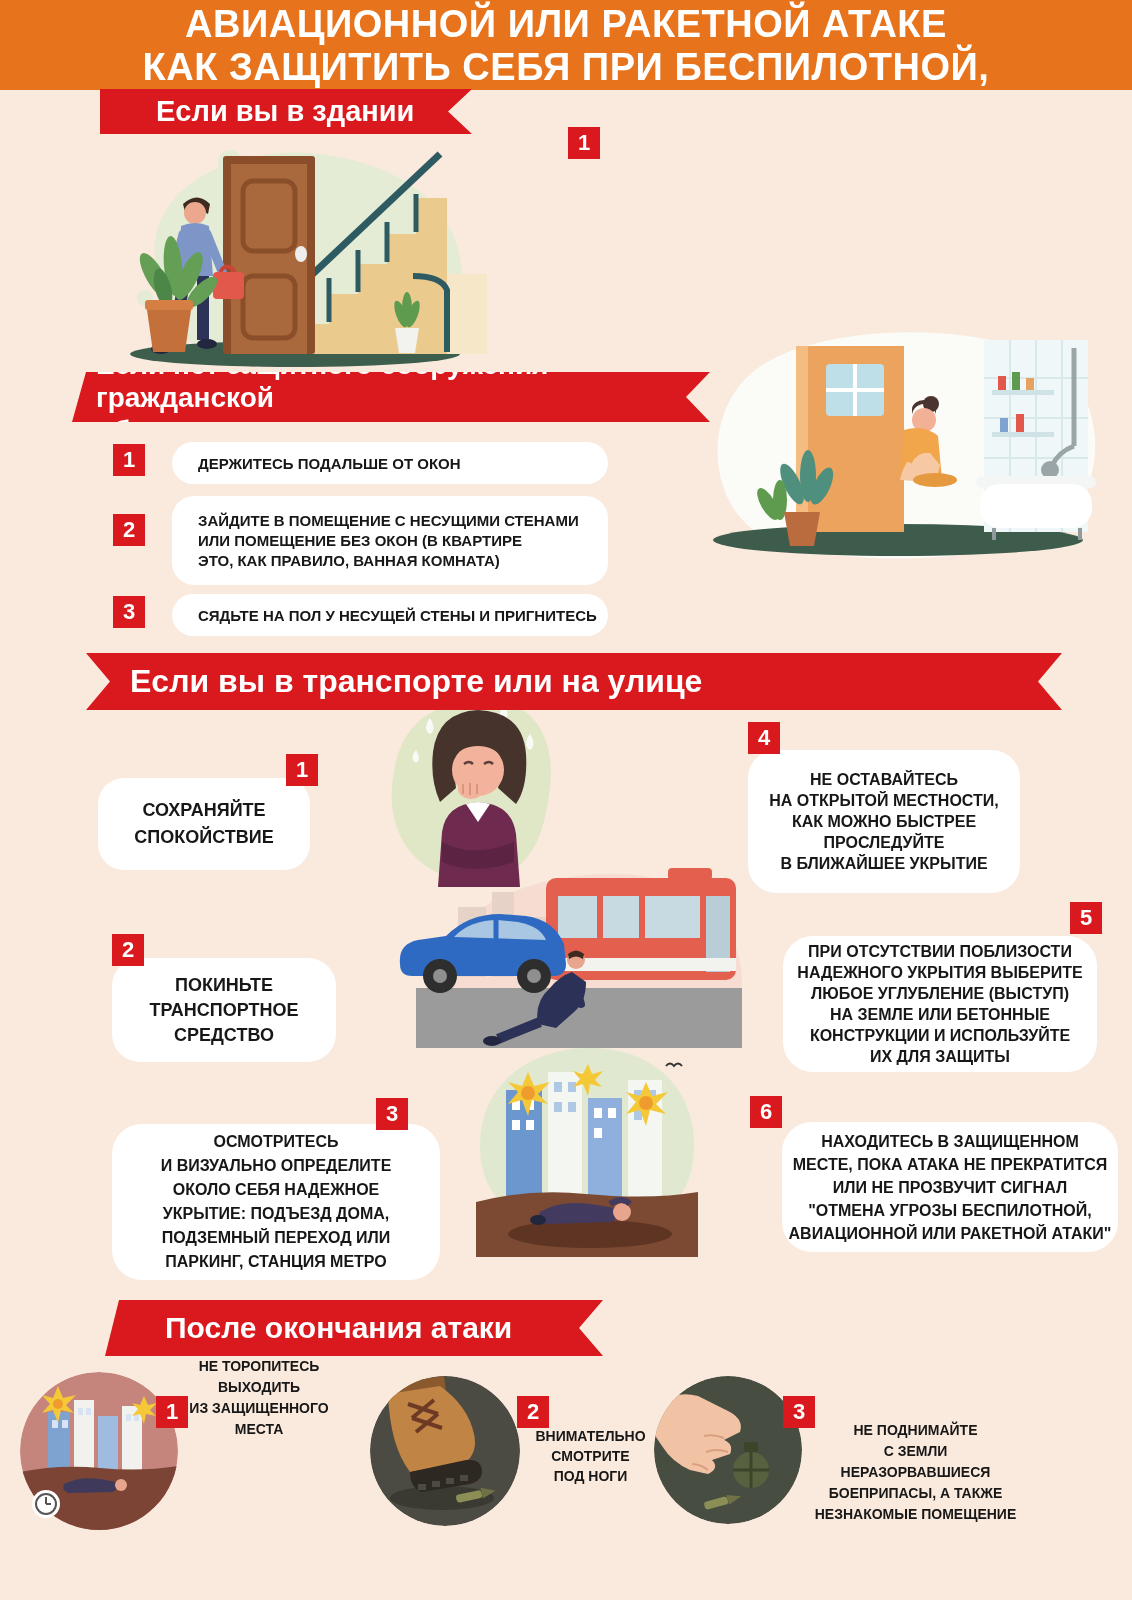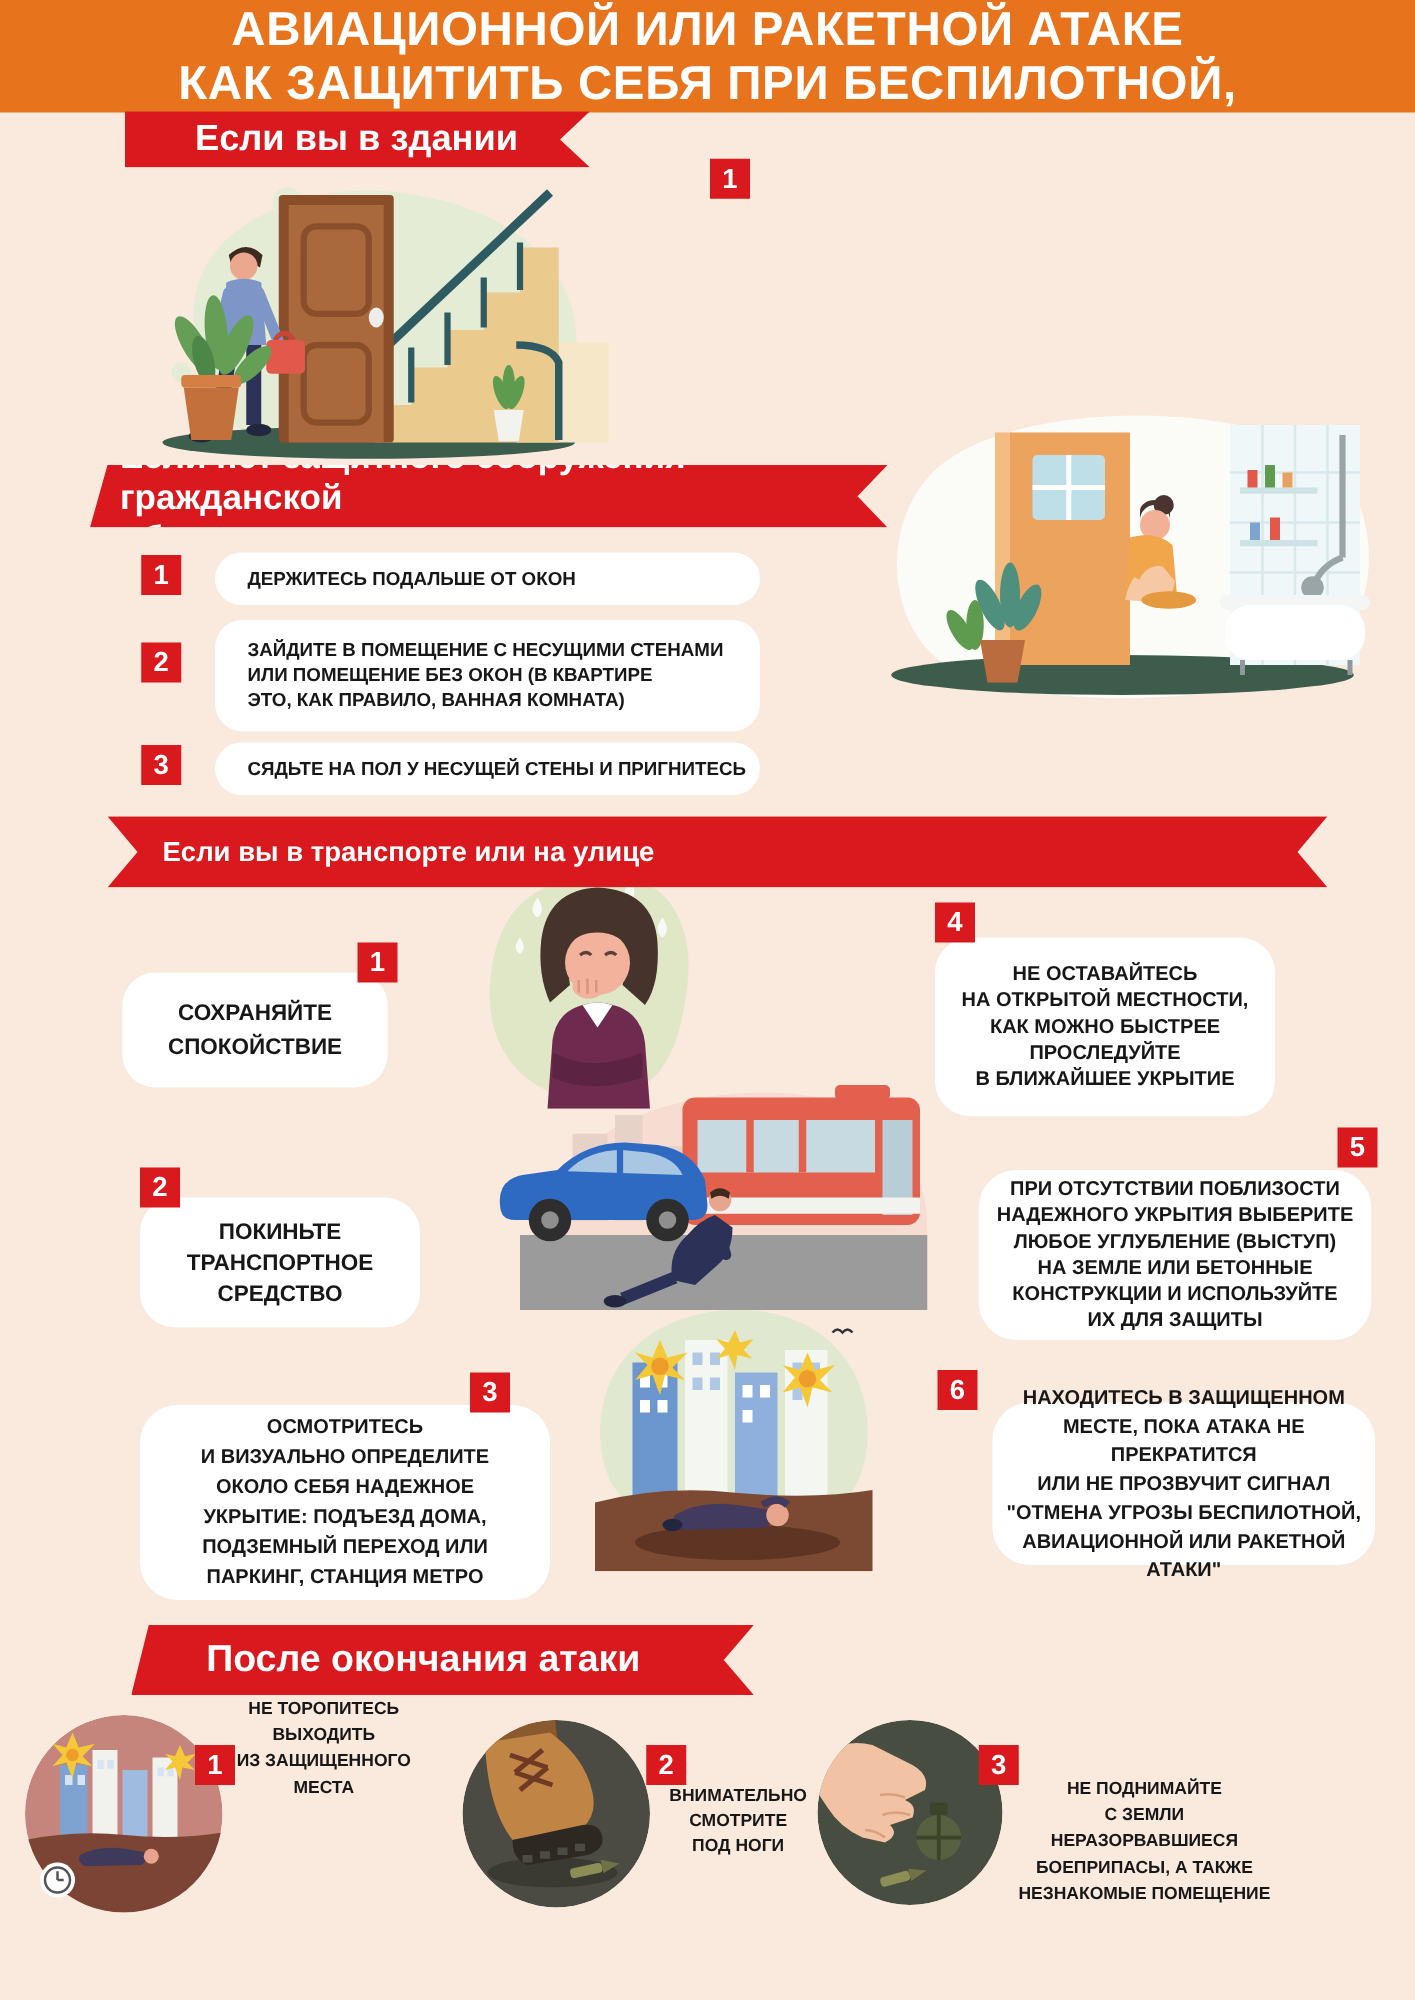--- a/index.html
+++ b/index.html
@@ -161,21 +161,21 @@
 ЭТО, КАК ПРАВИЛО, ВАННАЯ КОМНАТА)</span>
   </div>
 
   <div class="num" style="left:113px;top:596px;">
     <span>3</span>
   </div>
   <div class="card leftal" style="left:172px;top:594px;width:436px;height:42px;border-radius:21px;padding-left:26px;">
     <span class="t" style="font-size:15px;">СЯДЬТЕ НА ПОЛ У НЕСУЩЕЙ СТЕНЫ И ПРИГНИТЕСЬ</span>
   </div>
 
-  <div class="banner notch-lr" style="left:86px;top:653px;width:976px;height:57px;padding-left:44px;font-size:22px;">
+  <div class="banner notch-lr" style="left:86px;top:653px;width:976px;height:57px;padding-left:44px;font-size:32px;">
     <span>Если вы в транспорте или на улице</span>
   </div>
 
   <svg class="illus" style="left:378px;top:692px;" width="185" height="195" viewBox="0 0 185 195">
     <path d="M96 8 C150 2 178 40 172 95 C166 150 150 186 96 190 C44 186 10 150 14 95 C18 42 42 14 96 8 Z" fill="#DFE7C7"></path>
     <g fill="#F8FAF6">
       <path d="M52 26 q7 11 0 16 q-8 -5 0 -16Z"></path>
       <path d="M126 12 q7 11 0 16 q-8 -5 0 -16Z"></path>
       <path d="M152 42 q7 11 0 16 q-8 -5 0 -16Z"></path>
       <path d="M38 58 q6 9 0 13 q-7 -4 0 -13Z"></path>
@@ -315,21 +315,21 @@
     <ellipse cx="120" cy="192" rx="82" ry="14" fill="#5E3423"></ellipse>
     <path d="M70 170 Q90 158 120 162 L146 166 Q150 176 142 180 L76 182 Q66 178 70 170 Z" fill="#433A60"></path>
     <circle cx="152" cy="170" r="9" fill="#E8A58D"></circle>
     <path d="M140 162 q12 -8 20 0" stroke="#433A60" stroke-width="6" fill="none"></path>
     <ellipse cx="68" cy="178" rx="8" ry="5" fill="#23263F"></ellipse>
   </svg>
 
   <div class="num" style="left:750px;top:1096px;">
     <span>6</span>
   </div>
-  <div class="card center" style="left:782px;top:1122px;width:306px;height:130px;border-radius:30px;margin-left:12px;">
+  <div class="card center" style="left:782px;top:1122px;width:336px;height:130px;border-radius:30px;">
     <span class="t" style="font-size:16px;line-height:23px;">НАХОДИТЕСЬ В ЗАЩИЩЕННОМ
 МЕСТЕ, ПОКА АТАКА НЕ ПРЕКРАТИТСЯ
 ИЛИ НЕ ПРОЗВУЧИТ СИГНАЛ
 "ОТМЕНА УГРОЗЫ БЕСПИЛОТНОЙ,
 АВИАЦИОННОЙ ИЛИ РАКЕТНОЙ АТАКИ"</span>
   </div>
 
   <div class="banner slant-l-notch-r" style="left:105px;top:1300px;width:498px;height:56px;padding-left:60px;font-size:30px;">
     <span>После окончания атаки</span>
   </div>

